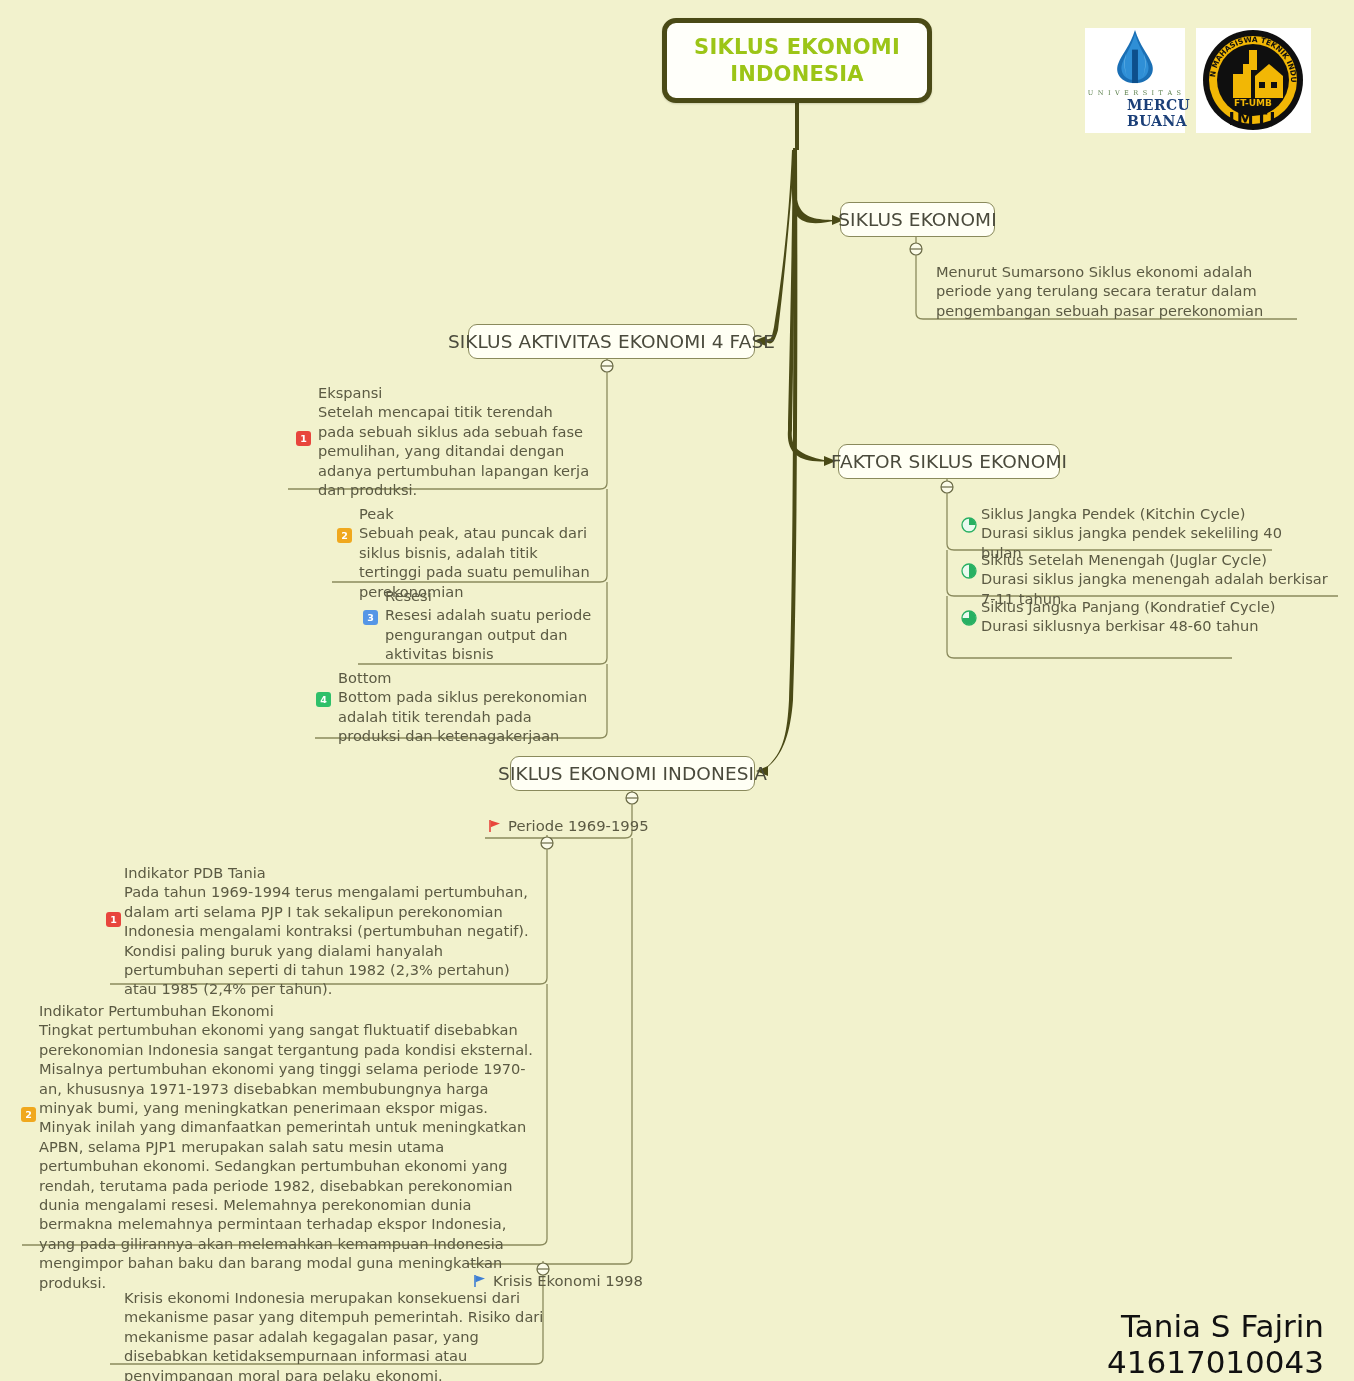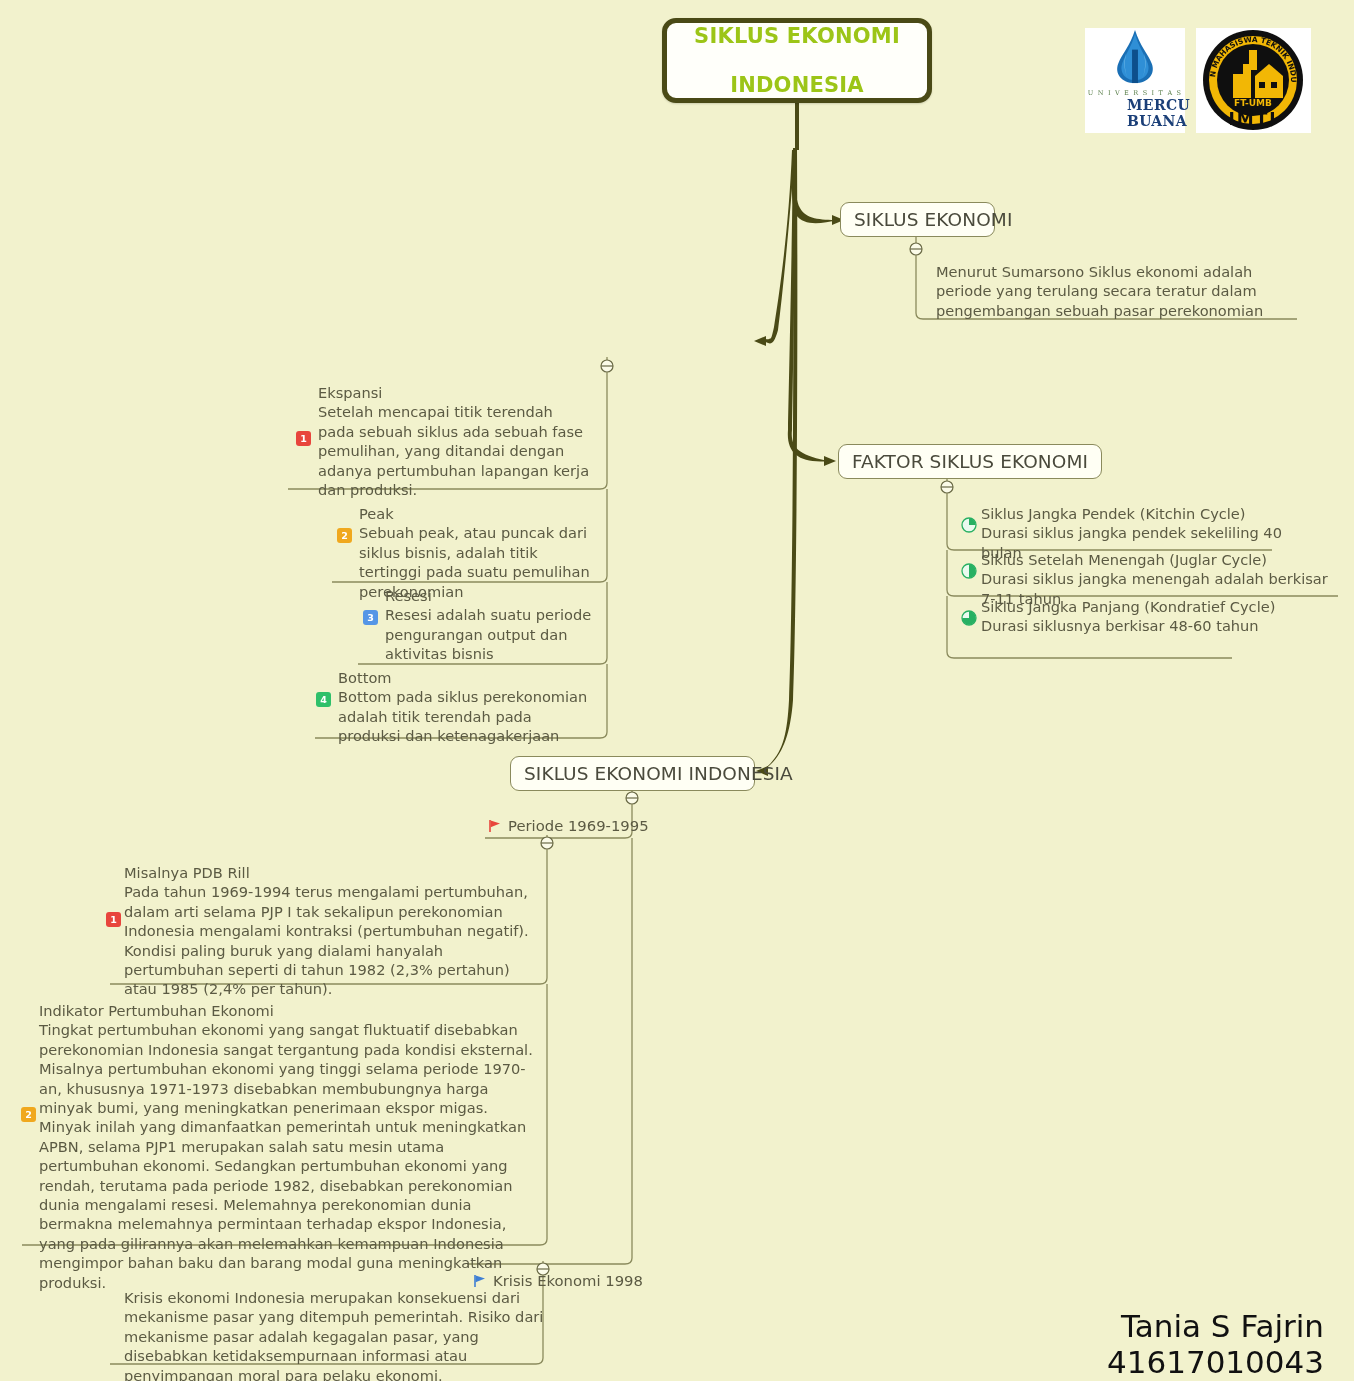--- a/index.html
+++ b/index.html
@@ -13,21 +13,21 @@
 
   svg.links { position: absolute; left:0; top:0; width:1354px; height:1381px; pointer-events:none; }
 
   
   .node {
     position: absolute;
     background: #fffff4;
     border: 1.4px solid #8a8a5c;
     border-radius: 9px;
     color: #4a4a3c;
-    display: flex; align-items: center; justify-content: space-between;
+    display: flex; align-items: center; justify-content: center;
     white-space: nowrap;
   }
   .root {
     border: 5px solid #4a4a16;
     border-radius: 14px;
     background: #fffffa;
     color: #9cc517;
     font-weight: bold;
     font-size: 21px;
     line-height: 1.25;
@@ -180,20 +180,23 @@
     </svg>
   </div>
 
   <div class="node branch" style="left:840px; top:202px; width:155px; height:35px;">
     <span>SIKLUS EKONOMI</span>
   </div>
   <div class="leaf" style="left:936px; top:262px; width:360px;">
     <span class="bdy">Menurut Sumarsono Siklus ekonomi adalah periode yang terulang secara teratur dalam pengembangan sebuah pasar perekonomian</span>
   </div>
 
+  <div class="node branch" style="left:468px; top:324px; width:287px; height:35px;">
+    <span>SIKLUS AKTIVITAS EKONOMI 4 FASE</span>
+  </div>
 
   <div class="leaf" style="left:318px; top:383px; width:275px;">
     <div class="badge b-red" style="left:-22px; top:48px;">1</div>
     <span class="ttl">Ekspansi</span>
     <span class="bdy">Setelah mencapai titik terendah pada sebuah siklus ada sebuah fase pemulihan, yang ditandai dengan adanya pertumbuhan lapangan kerja dan produksi.</span>
   </div>
 
   <div class="leaf" style="left:359px; top:504px; width:243px;">
     <div class="badge b-orange" style="left:-22px; top:24px;">2</div>
     <span class="ttl">Peak</span>
@@ -205,21 +208,21 @@
     <span class="ttl">Resesi</span>
     <span class="bdy">Resesi adalah suatu periode pengurangan output dan aktivitas bisnis</span>
   </div>
 
   <div class="leaf" style="left:338px; top:668px; width:260px;">
     <div class="badge b-green" style="left:-22px; top:24px;">4</div>
     <span class="ttl">Bottom</span>
     <span class="bdy">Bottom pada siklus perekonomian adalah titik terendah pada produksi dan ketenagakerjaan</span>
   </div>
 
-  <div class="node branch" style="left:838px; top:444px; width:264px; height:35px;">
+  <div class="node branch" style="left:838px; top:444px; width:222px; height:35px;">
     <span>FAKTOR SIKLUS EKONOMI</span>
   </div>
 
   <div class="leaf" style="left:981px; top:504px; width:330px;">
     <svg width="16" height="16" viewBox="0 0 16 16" style="position:absolute; left:-20px; top:13px;">
       <circle cx="8" cy="8" r="7" fill="#eafaef" stroke="#27b062" stroke-width="1.3"></circle>
       <path d="M8 8 L8 1.2 A6.8 6.8 0 0 1 14.8 8 Z" fill="#27b062"></path>
     </svg>
     <span class="ttl">Siklus Jangka Pendek (Kitchin Cycle)</span>
     <span class="bdy">Durasi siklus jangka pendek sekeliling 40 bulan</span>
@@ -250,21 +253,21 @@
   <div class="flagline" style="left:488px; top:817px;">
     <svg width="14" height="14" viewBox="0 0 14 14">
       <path d="M2 1 L2 13" stroke="#e8453c" stroke-width="1.6"></path>
       <path d="M2.6 1.6 L12 4.6 L2.6 8.2 Z" fill="#e8453c"></path>
     </svg>
     <span>Periode 1969-1995</span>
   </div>
 
   <div class="leaf" style="left:124px; top:863px; width:420px;">
     <div class="badge b-red" style="left:-18px; top:49px;">1</div>
-    <span class="ttl">Misalnya PDB Rill</span>
+    <span class="ttl">Indikator PDB Tania</span>
     <span class="bdy">Pada tahun 1969-1994 terus mengalami pertumbuhan, dalam arti selama PJP I tak sekalipun perekonomian Indonesia mengalami kontraksi (pertumbuhan negatif). Kondisi paling buruk yang dialami hanyalah pertumbuhan seperti di tahun 1982 (2,3% pertahun) atau 1985 (2,4% per tahun).</span>
   </div>
 
   <div class="leaf" style="left:39px; top:1001px; width:500px;">
     <div class="badge b-orange" style="left:-18px; top:106px;">2</div>
     <span class="ttl">Indikator Pertumbuhan Ekonomi</span>
     <span class="bdy">Tingkat pertumbuhan ekonomi yang sangat fluktuatif disebabkan perekonomian Indonesia sangat tergantung pada kondisi eksternal. Misalnya pertumbuhan ekonomi yang tinggi selama periode 1970-an, khususnya 1971-1973 disebabkan membubungnya harga minyak bumi, yang meningkatkan penerimaan ekspor migas. Minyak inilah yang dimanfaatkan pemerintah untuk meningkatkan APBN, selama PJP1 merupakan salah satu mesin utama pertumbuhan ekonomi. Sedangkan pertumbuhan ekonomi yang rendah, terutama pada periode 1982, disebabkan perekonomian dunia mengalami resesi. Melemahnya perekonomian dunia bermakna melemahnya permintaan terhadap ekspor Indonesia, yang pada gilirannya akan melemahkan kemampuan Indonesia mengimpor bahan baku dan barang modal guna meningkatkan produksi.</span>
   </div>
 
   <div class="flagline" style="left:473px; top:1244px;margin-top:28px;">

